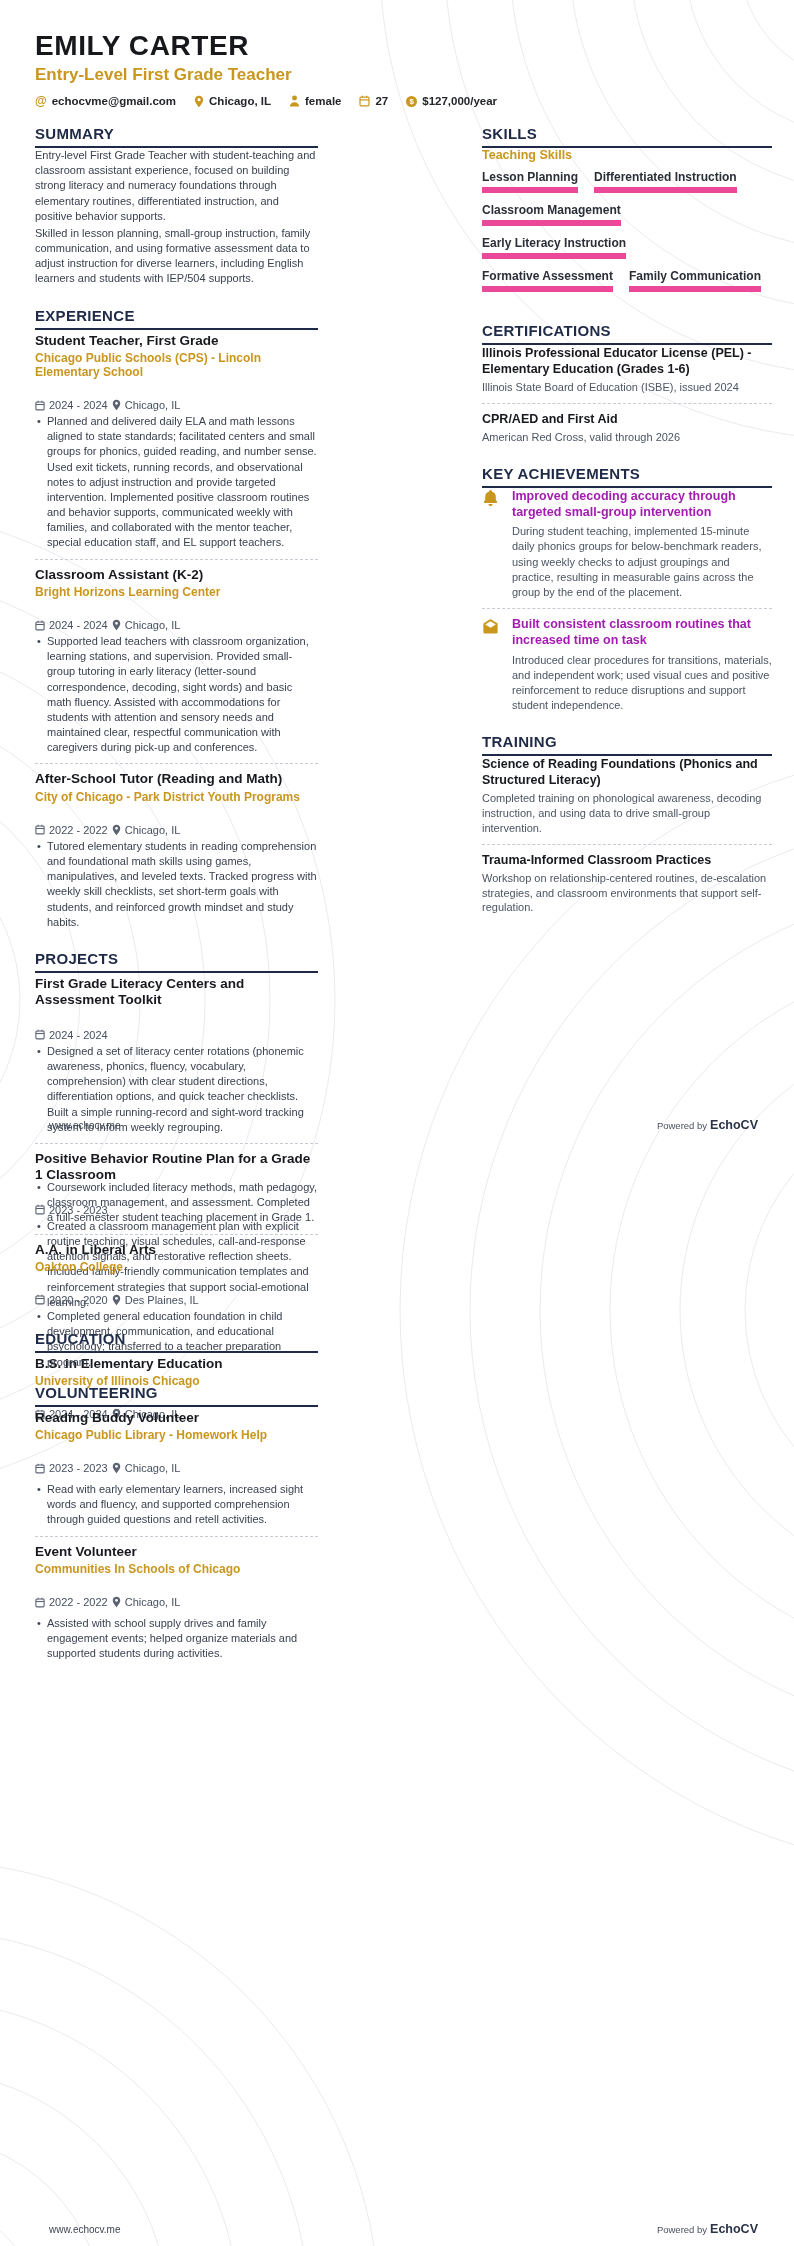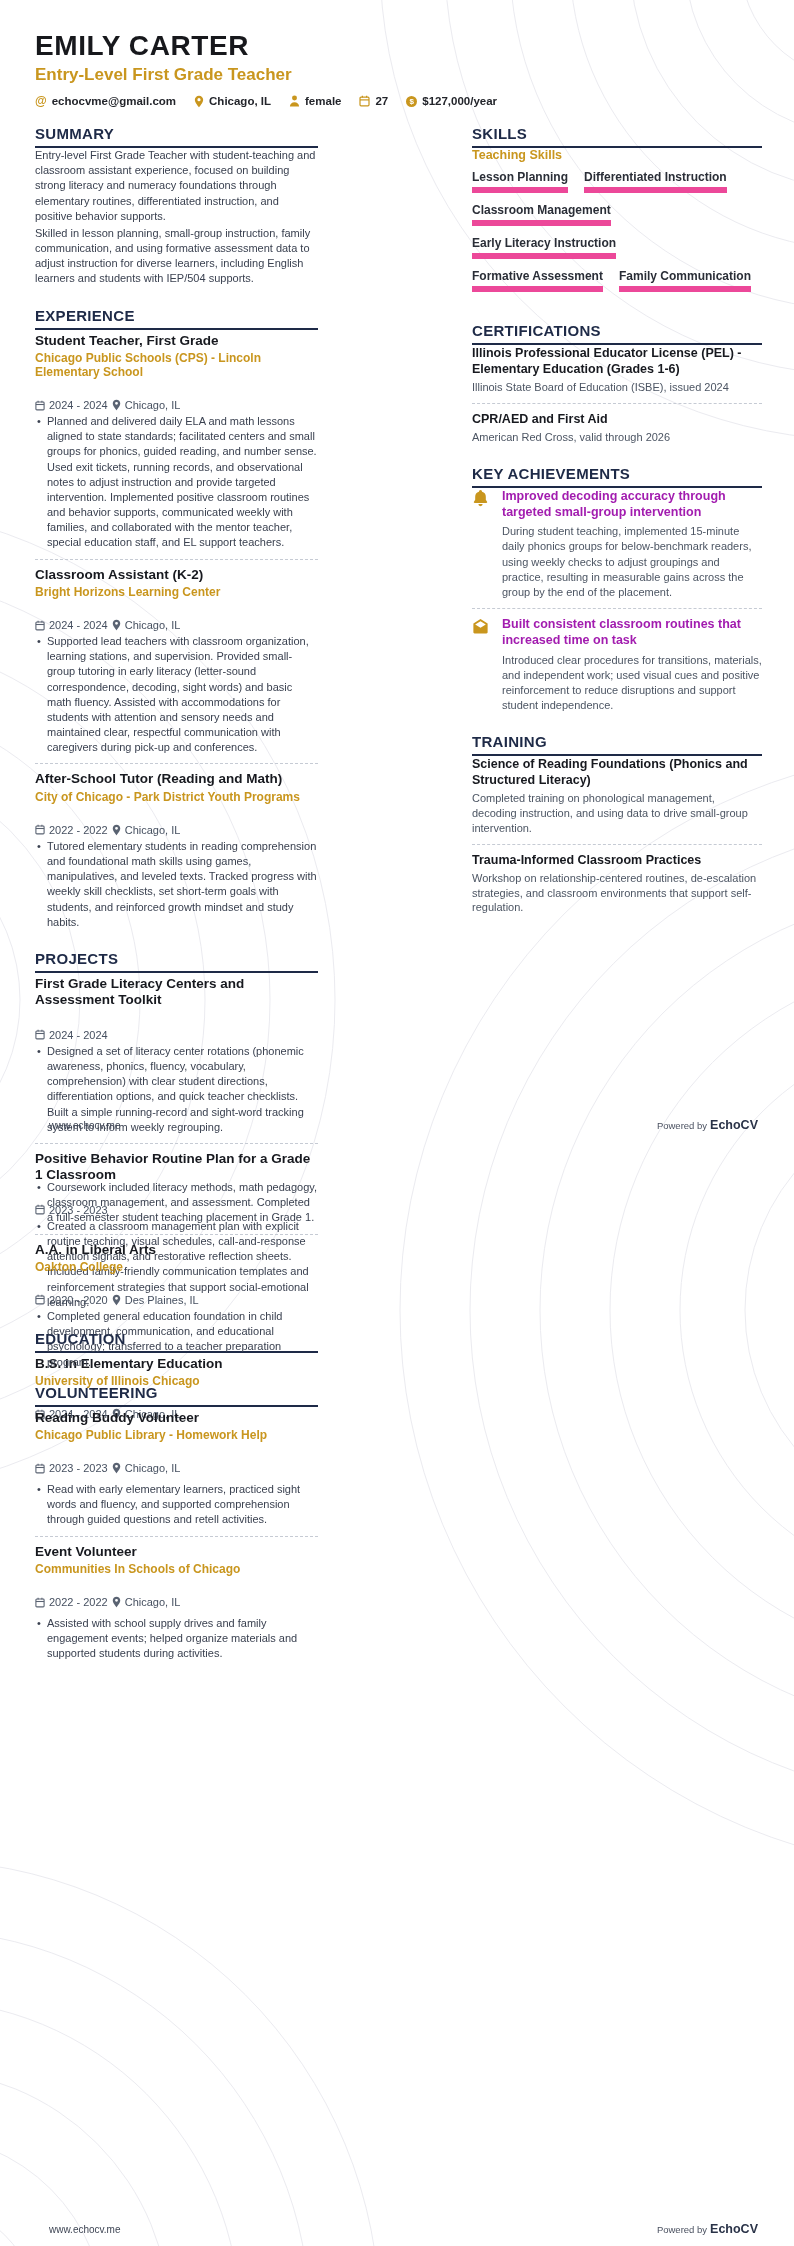--- a/index.html
+++ b/index.html
@@ -27,21 +27,21 @@
   .contact-row { display: flex; align-items: center; gap: 18px; margin-top: 9px;
                  font-size: 11.5px; font-weight: 700; color: #23252b; }
   .contact-item { display: flex; align-items: center; gap: 5px; }
   .contact-item .ic { color: #c9961e; display: inline-flex; align-items: center; }
   .at-glyph { font-size: 12px; font-weight: 700; color: #c9961e; }
   .coin { width: 11px; height: 11px; border-radius: 50%; background: #c9961e; color: #fff;
           font-size: 8px; font-weight: 700; display: inline-flex; align-items: center; justify-content: center; }
 
   
   .col-left-p1  { position: absolute; top: 125px; left: 35px;  width: 283px; }
-  .col-right-p1 { position: absolute; top: 125px; left: 472px; width: 290px; }
+  .col-right-p1 { position: absolute; top: 125px; left: 482px; width: 290px; }
   .col-left-p2  { position: absolute; top: 1178px; left: 35px; width: 283px; }
 
   .section { margin-bottom: 20px; }
   .sec-heading { font-size: 15px; font-weight: 800; letter-spacing: 0.3px; color: #1e2a47;
                  border-bottom: 2.5px solid #1e2a47; padding-bottom: 4px; margin-bottom: 0; }
   .para { font-size: 11px; line-height: 1.38; color: #3a4150; margin-bottom: 2px; }
 
   .item { margin-bottom: 2px; }
   .item-title { font-size: 13.5px; font-weight: 800; color: #17191f; line-height: 1.22; margin-top: 3px; }
   .company { font-size: 12px; font-weight: 700; color: #c9961e; margin-top: 2px; }
@@ -392,21 +392,21 @@
           <div class="ach-title">Built consistent classroom routines that increased time on task</div>
           <div class="ach-desc">Introduced clear procedures for transitions, materials, and independent work; used visual cues and positive reinforcement to reduce disruptions and support student independence.</div>
         </div>
       </div>
     </div>
 
     <div class="section">
       <div class="sec-heading">TRAINING</div>
       <div class="item">
         <div class="cert-title">Science of Reading Foundations (Phonics and Structured Literacy)</div>
-        <div class="cert-sub">Completed training on phonological management, decoding instruction, and using data to drive small-group intervention.</div>
+        <div class="cert-sub">Completed training on phonological awareness, decoding instruction, and using data to drive small-group intervention.</div>
       </div>
       <div class="sep"></div>
       <div class="item">
         <div class="cert-title">Trauma-Informed Classroom Practices</div>
         <div class="cert-sub">Workshop on relationship-centered routines, de-escalation strategies, and classroom environments that support self-regulation.</div>
       </div>
     </div>
   </div>
 
   <div class="page-footer footer-1">
@@ -473,21 +473,21 @@
           <span class="m">
               <span class="ic">
                 <svg width="9" height="12" viewBox="0 0 12 14">
                   <path fill="currentColor" d="M6 0C3.2 0 1 2.2 1 4.9 1 8.3 6 14 6 14s5-5.7 5-9.1C11 2.2 8.8 0 6 0zm0 6.7A1.9 1.9 0 1 1 6 2.9a1.9 1.9 0 0 1 0 3.8z"></path>
                 </svg>
               </span>
               <span>Chicago, IL</span>
             </span>
         </div>
         <ul class="bullets" style="margin-top:8px;">
-            <li>Read with early elementary learners, practiced sight words and fluency, and supported comprehension through guided questions and retell activities.</li>
+            <li>Read with early elementary learners, increased sight words and fluency, and supported comprehension through guided questions and retell activities.</li>
           </ul>
       </div>
       <div class="sep"></div>
 
       <div class="item">
         <div class="item-title">Event Volunteer</div>
         <div class="company">Communities In Schools of Chicago</div>
         <div class="meta">
           <span class="m">
               <span class="ic">

